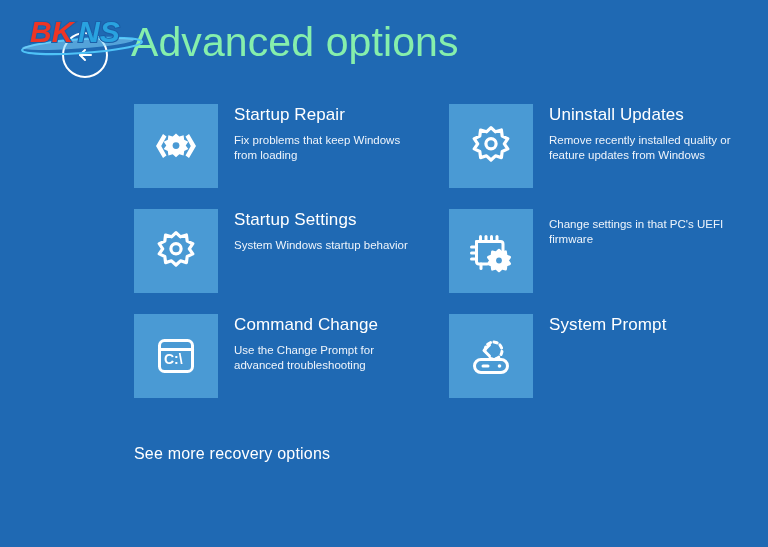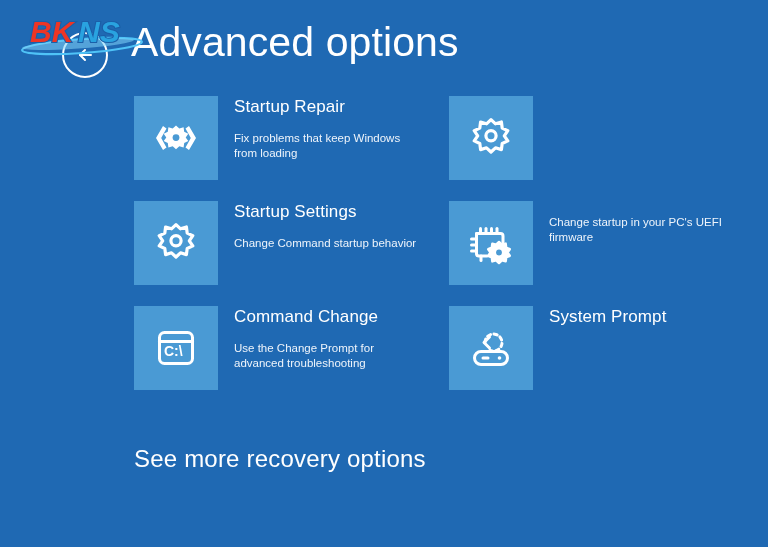--- a/index.html
+++ b/index.html
@@ -42,41 +42,41 @@
   }
   #back-button svg { display: block; }
 
   #page-title {
     position: absolute;
     left: 131px;
     top: 19px;
     font-size: 41px;
     font-weight: 300;
     letter-spacing: 0.1px;
-    color: #ffffff;
+    color: #86efac;
     white-space: nowrap;
     line-height: 1.15;
   }
 
   
   #watermark {
     position: absolute;
     left: 20px;
     top: 6px;
     width: 140px;
     height: 52px;
     pointer-events: none;
   }
   #watermark svg { display: block; }
 
   
   #options-grid {
     position: absolute;
     left: 134px;
-    top: 96px;
+    top: 104px;
     width: 600px;
   }
 
   .option-row {
     display: flex;
     height: 105px;
   }
 
   .option-item {
     display: flex;
@@ -105,33 +105,33 @@
 
   .option-title {
     font-size: 17px;
     font-weight: 300;
     line-height: 1.22;
     color: #ffffff;
     letter-spacing: 0.1px;
   }
 
   .option-desc {
-    margin-top: 13px;
+    margin-top: 7px;
     font-size: 11.5px;
     font-weight: 400;
     line-height: 1.34;
     color: #eef4fb;
   }
 
   
   #more-options-link {
     position: absolute;
     left: 134px;
     top: 445px;
-    font-size: 24px;
+    font-size: 16px;
     font-weight: 300;
     color: #ffffff;
     letter-spacing: 0.2px;
     cursor: pointer;
     white-space: nowrap;
   }
 </style>
 </head>
 <body>
 
@@ -185,38 +185,42 @@
 
     <div class="option-item col-right">
       <div class="option-tile">
         <span>
           <svg width="46" height="46" viewBox="0 0 46 46" fill="none" stroke="#ffffff" stroke-width="3.2" stroke-linejoin="round">
             <path d="M23 4.6 l4.5 4.2 5.9-1.8 0.8 6.1 5.6 2.6-3.5 5.1 3.5 5.1-5.6 2.6-0.8 6.1-5.9-1.8-4.5 4.2-4.5-4.2-5.9 1.8-0.8-6.1-5.6-2.6 3.5-5.1-3.5-5.1 5.6-2.6 0.8-6.1 5.9 1.8z"></path>
             <circle cx="23" cy="20.8" r="5.1"></circle>
           </svg>
         </span>
       </div>
+      <div class="option-text">
+        <div class="option-title">Uninstall Updates</div>
+        <div class="option-desc">Remove recently installed quality or feature updates from Windows</div>
+      </div>
     </div>
 
   </div>
 
   <div class="option-row">
 
     <div class="option-item col-left">
       <div class="option-tile">
         <span>
           <svg width="46" height="46" viewBox="0 0 46 46" fill="none" stroke="#ffffff" stroke-width="3.2" stroke-linejoin="round">
             <path d="M23 4.6 l4.5 4.2 5.9-1.8 0.8 6.1 5.6 2.6-3.5 5.1 3.5 5.1-5.6 2.6-0.8 6.1-5.9-1.8-4.5 4.2-4.5-4.2-5.9 1.8-0.8-6.1-5.6-2.6 3.5-5.1-3.5-5.1 5.6-2.6 0.8-6.1 5.9 1.8z"></path>
             <circle cx="23" cy="20.8" r="5.1"></circle>
           </svg>
         </span>
       </div>
       <div class="option-text">
         <div class="option-title">Startup Settings</div>
-        <div class="option-desc">Change Command startup behavior</div>
+        <div class="option-desc">System Windows startup behavior</div>
       </div>
     </div>
 
     <div class="option-item col-right">
       <div class="option-tile">
         <span>
           <svg width="48" height="46" viewBox="0 0 48 46" fill="none" stroke="#ffffff" stroke-width="3" stroke-linecap="round" stroke-linejoin="round">
             <path d="M9.5 13.5 h24 a2.5 2.5 0 0 1 2.5 2.5 v8"></path>
             <path d="M9.5 13.5 v20 a2.5 2.5 0 0 0 2.5 2.5 h8"></path>
             <line x1="13.5" y1="13.5" x2="13.5" y2="8.5"></line>
@@ -226,21 +230,21 @@
             <line x1="9.5" y1="19" x2="4.5" y2="19"></line>
             <line x1="9.5" y1="25" x2="4.5" y2="25"></line>
             <line x1="9.5" y1="31" x2="4.5" y2="31"></line>
             <line x1="14" y1="36" x2="14" y2="40.5"></line>
             <path d="M32 22 l2.9 2.7 3.8-1.1 0.5 3.9 3.6 1.7-2.3 3.3 2.3 3.3-3.6 1.7-0.5 3.9-3.8-1.1-2.9 2.7-2.9-2.7-3.8 1.1-0.5-3.9-3.6-1.7 2.3-3.3-2.3-3.3 3.6-1.7 0.5-3.9 3.8 1.1z" fill="#ffffff" stroke-width="2.4"></path>
             <circle cx="32" cy="32.5" r="2.9" fill="#4a9ad4" stroke="none"></circle>
           </svg>
         </span>
       </div>
       <div class="option-text">
-        <div class="option-desc">Change startup in your PC's UEFI firmware</div>
+        <div class="option-desc">Change settings in that PC's UEFI firmware</div>
       </div>
     </div>
 
   </div>
 
   <div class="option-row">
 
     <div class="option-item col-left">
       <div class="option-tile">
         <span>

